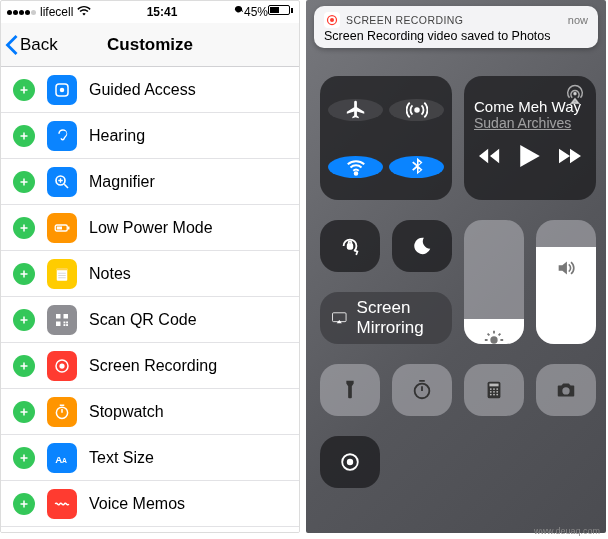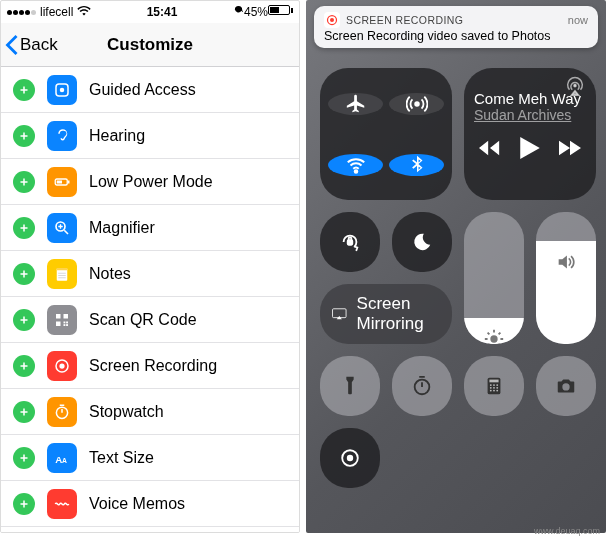--- a/index.html
+++ b/index.html
@@ -79,23 +79,24 @@
     display:flex;align-items:center;justify-content:center;}
   .notif-app{font-size:10.5px;letter-spacing:0.4px;color:#444;}
   .notif-now{margin-left:auto;font-size:11px;color:#777;text-align:center;}
   .notif-msg{font-size:12.5px;color:#000;margin-top:1px;}
   .cc {
     position:absolute; top:68px; left:14px; right:14px;
     display:grid; grid-template-columns:repeat(4,60px);
     grid-auto-rows:60px; gap:12px;
   }
   .tile {
-    background:rgba(30,30,32,0.78); border-radius:28px;
+    background:rgba(30,30,32,0.78); border-radius:18px;
     display:flex; align-items:center; justify-content:center;
     position:relative;
+    margin-top:8px;
   }
   .tile.light{background:rgba(180,180,185,0.55);}
   .conn-grid{
     grid-column:1/3; grid-row:1/3;
     display:grid; grid-template-columns:1fr 1fr; grid-template-rows:1fr 1fr;
     padding:8px; gap:6px;
   }
   .conn-btn{
     border-radius:50%; display:flex;align-items:center;justify-content:center;
     background:rgba(70,70,73,0.9);
@@ -203,43 +204,43 @@
             </svg>
           </span>
           <span class="row-label">Hearing</span>
         </div>
         <div class="row">
           <span class="add-btn">
             <svg viewBox="0 0 24 24">
               <path stroke="#fff" stroke-width="3" d="M12 5v14M5 12h14"></path>
             </svg>
           </span>
+          <span class="app-ic" style="background:#0a84ff">
+            <svg viewBox="0 0 24 24">
+              <circle cx="10" cy="10" r="6" fill="none" stroke="#fff" stroke-width="2.2"></circle>
+              <path d="M15 15l5 5" stroke="#fff" stroke-width="2.2"></path>
+              <path d="M10 7v6M7 10h6" stroke="#fff" stroke-width="1.8"></path>
+            </svg>
+          </span>
+          <span class="row-label">Magnifier</span>
+        </div>
+        <div class="row">
+          <span class="add-btn">
+            <svg viewBox="0 0 24 24">
+              <path stroke="#fff" stroke-width="3" d="M12 5v14M5 12h14"></path>
+            </svg>
+          </span>
           <span class="app-ic" style="background:#ff9500">
             <svg viewBox="0 0 24 24">
               <rect x="3" y="8" width="16" height="8" rx="2" fill="none" stroke="#fff" stroke-width="1.8"></rect>
               <rect x="20" y="10" width="2" height="4" fill="#fff"></rect>
               <rect x="5" y="10" width="7" height="4" fill="#fff"></rect>
             </svg>
           </span>
           <span class="row-label">Low Power Mode</span>
-        </div>
-        <div class="row">
-          <span class="add-btn">
-            <svg viewBox="0 0 24 24">
-              <path stroke="#fff" stroke-width="3" d="M12 5v14M5 12h14"></path>
-            </svg>
-          </span>
-          <span class="app-ic" style="background:#0a84ff">
-            <svg viewBox="0 0 24 24">
-              <circle cx="10" cy="10" r="6" fill="none" stroke="#fff" stroke-width="2.2"></circle>
-              <path d="M15 15l5 5" stroke="#fff" stroke-width="2.2"></path>
-              <path d="M10 7v6M7 10h6" stroke="#fff" stroke-width="1.8"></path>
-            </svg>
-          </span>
-          <span class="row-label">Magnifier</span>
         </div>
         <div class="row">
           <span class="add-btn">
             <svg viewBox="0 0 24 24">
               <path stroke="#fff" stroke-width="3" d="M12 5v14M5 12h14"></path>
             </svg>
           </span>
           <span class="app-ic" style="background:#ffcc00">
             <svg viewBox="0 0 24 24">
               <rect x="5" y="4" width="14" height="17" rx="1.5" fill="#fff"></rect>

